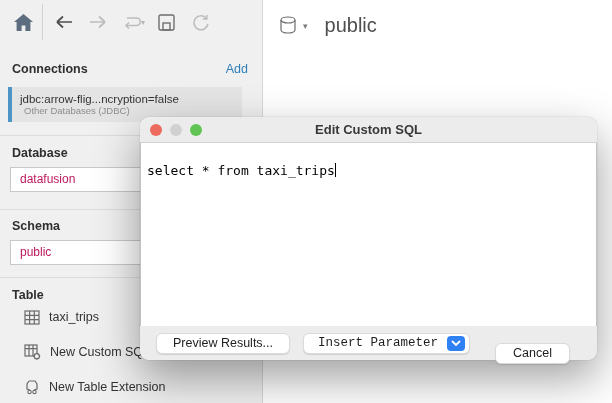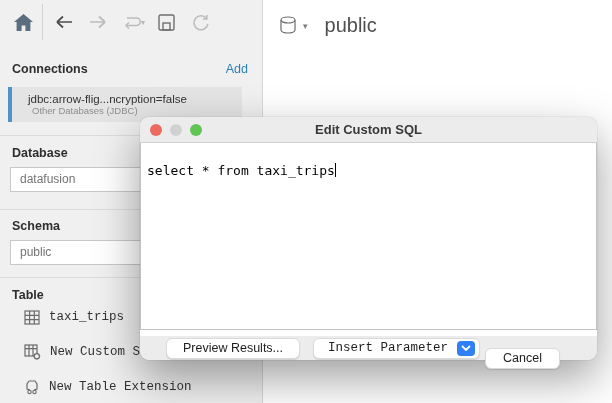--- a/index.html
+++ b/index.html
@@ -18,31 +18,31 @@
   .tb-gap  { width:8px; }
   .caret-sm { font-size:8px; color:#b5b5b5; margin-left:-4px; }
 
   .conn-row { position:absolute; top:62px; left:12px; right:14px;
               display:flex; justify-content:space-between; align-items:center; }
   .sec-label { font-size:12.5px; font-weight:bold; color:#2f2f2f; }
   .add-link  { font-size:12.5px; color:#2e7fb6; cursor:pointer; }
 
   .conn-item { position:absolute; top:87px; left:8px; width:234px; height:35px;
                background:#e4e4e5; display:flex; flex-direction:column;
-               justify-content:center; padding-left:16px; border-left:4px solid #4e95c5; }
+               justify-content:center; padding-left:8px; border-left:4px solid #4e95c5; }
   .conn-name { font-size:11.5px; color:#333; white-space:nowrap; }
   .conn-type { font-size:9.5px;  color:#8d8d8d; margin-left:4px; white-space:nowrap; }
 
   .sb-div { position:absolute; left:0; right:0; height:1px; background:#dcdcdc; }
   .lbl    { position:absolute; left:12px; }
   .sel    { position:absolute; left:10px; width:232px; height:25px; background:#fff;
-            border:1px solid #c8c8c8; font-size:12px; color:#737373;
+            border:1px solid #c8c8c8; font-size:12px; color:#be185d;
             line-height:23px; padding-left:9px; }
   .sb-row { position:absolute; left:24px; display:flex; align-items:center; gap:9px;
-            font-size:12.5px; color:#333; height:20px;font-family:Liberation Mono, monospace; }
+            font-size:12.5px; color:#333; height:20px; }
 
   
   .main-header { position:absolute; left:278px; top:14px; display:flex;
                  align-items:center; gap:5px; }
   .main-title  { font-size:20px; color:#4f4f4f; margin-left:12px; }
   .hdr-caret   { font-size:9px; color:#7a7a7a; }
 
   
   .dialog { position:absolute; left:140px; top:117px; width:457px; height:243px;
             background:#fff; border-radius:9px; z-index:10;
@@ -55,23 +55,23 @@
   .lights { position:absolute; left:10px; top:7px; display:flex; gap:8px; }
   .light  { width:12px; height:12px; border-radius:50%; }
 
   .sql-area { position:absolute; top:26px; bottom:30px; left:0; right:0;
               background:#fff; border:1px solid #c2c2c2; border-top:none;
               padding:20px 6px; font-family:"DejaVu Sans Mono", monospace;
               font-size:13px; color:#000; cursor:text; }
   .text-caret { display:inline-block; width:1px; height:14px; background:#000;
                 vertical-align:-2px; }
 
-  .dlg-footer { position:absolute; bottom:0; left:0; right:0; height:24px;
+  .dlg-footer { position:absolute; bottom:0; left:0; right:0; height:34px;
                 background:#ececec; border-radius:0 0 9px 9px;
-                display:flex; align-items:center; padding:0 24px; }
+                display:flex; align-items:center; padding:0 14px; }
   .mac-btn { height:21px; background:#fff; border:1px solid #dadada; border-radius:6px;
              box-shadow:0 1px 1px rgba(0,0,0,.12); font-size:12.5px; color:#1e1e1e;
              font-family:"Liberation Sans", sans-serif; display:flex; align-items:center;
              justify-content:center; cursor:pointer; }
   .btn-preview { padding:0 16px; margin-left:2px; }
   .btn-insert  { padding:0 4px 0 14px; gap:9px; margin-left:13px;font-family:Liberation Mono, monospace; }
   .insert-badge { width:18px; height:15px; background:#2f80f2; border-radius:4px;
                   display:flex; align-items:center; justify-content:center; }
   .footer-spacer { flex:1; }
   .btn-cancel { padding:0 17px; margin-right:13px;margin-top:20px; }

